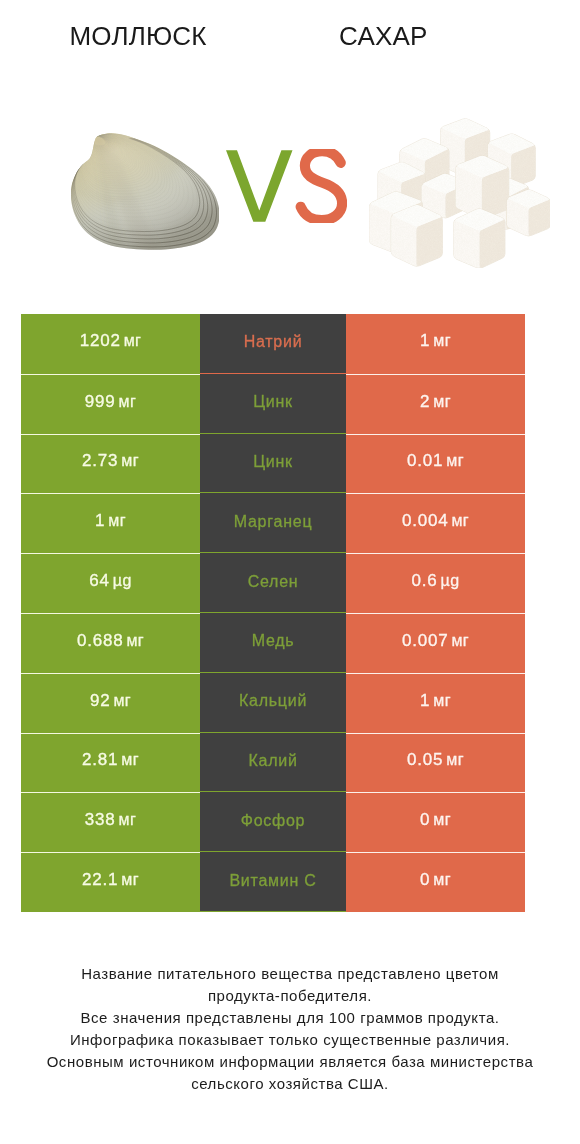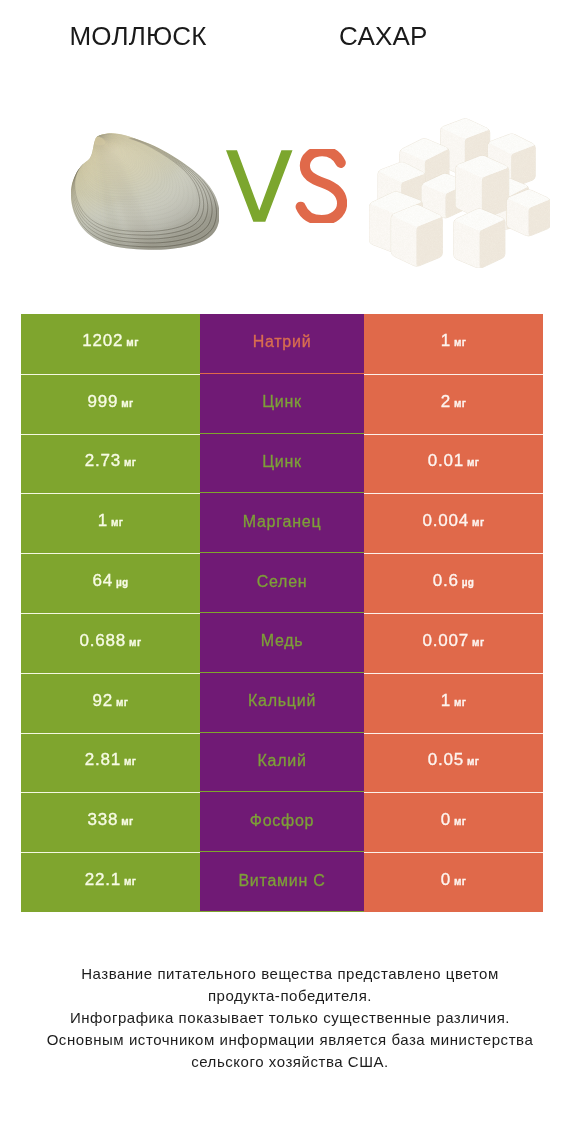--- a/index.html
+++ b/index.html
@@ -14,25 +14,25 @@
   .sugar{position:absolute;left:369px;top:117px;width:181px;height:151px;}
 
   .vs{position:absolute;left:225.8px;top:148.5px;width:121px;height:74px;}
 
   .table{position:absolute;left:21px;top:314px;width:537px;}
   .row{display:flex;height:59.8px;}
   .row + .row .c1{border-top:1.2px solid #f4f8e0;}
   .row + .row .c3{border-top:1.2px solid #fdf0ea;}
   .cell{display:flex;align-items:center;justify-content:center;box-sizing:border-box;}
   .c1{width:179px;background:#7FA52E;color:#f7fbe4;}
-  .c2{width:164px;background:#701a75;}
+  .c2{width:146px;background:#404040;}
   .c3{width:179px;background:#E0694A;color:#fdf4ef;}
   .num{display:flex;align-items:baseline;position:relative;top:-2.5px;}
   .val{font-size:17px;font-weight:400;letter-spacing:0.8px;-webkit-text-stroke:0.35px currentColor;}
-  .unit{font-size:10px;font-weight:700;letter-spacing:0.4px;margin-left:3px;-webkit-text-stroke:0.3px currentColor;}
+  .unit{font-size:16px;font-weight:400;letter-spacing:0.4px;margin-left:3px;-webkit-text-stroke:0.3px currentColor;}
   .lbl{font-size:16px;font-weight:400;letter-spacing:0.75px;position:relative;top:-1px;-webkit-text-stroke:0.3px currentColor;}
 
   .footer{position:absolute;left:0;top:963px;width:580px;text-align:center;font-size:15px;color:#1c1c1c;line-height:22px;letter-spacing:0.55px;}
 </style>
 </head>
 <body>
 
 <div class="page">
 
   <div class="title title-left">МОЛЛЮСК</div>
@@ -407,17 +407,18 @@
             <span class="val">0</span>
             <span class="unit">мг</span>
           </span>
         </div>
       </div>
     </div>
 
   <div class="footer" id="footer">
       <div>Название питательного вещества представлено цветом</div>
       <div>продукта-победителя.</div>
+      <div>Все значения представлены для 100 граммов продукта.</div>
       <div>Инфографика показывает только существенные различия.</div>
       <div>Основным источником информации является база министерства</div>
       <div>сельского хозяйства США.</div>
     </div>
 </div>
 
 </body></html>

